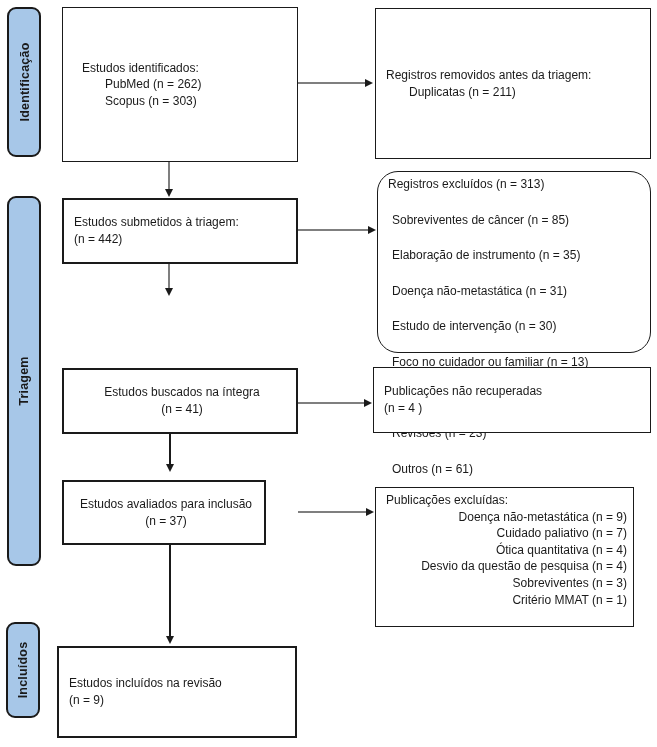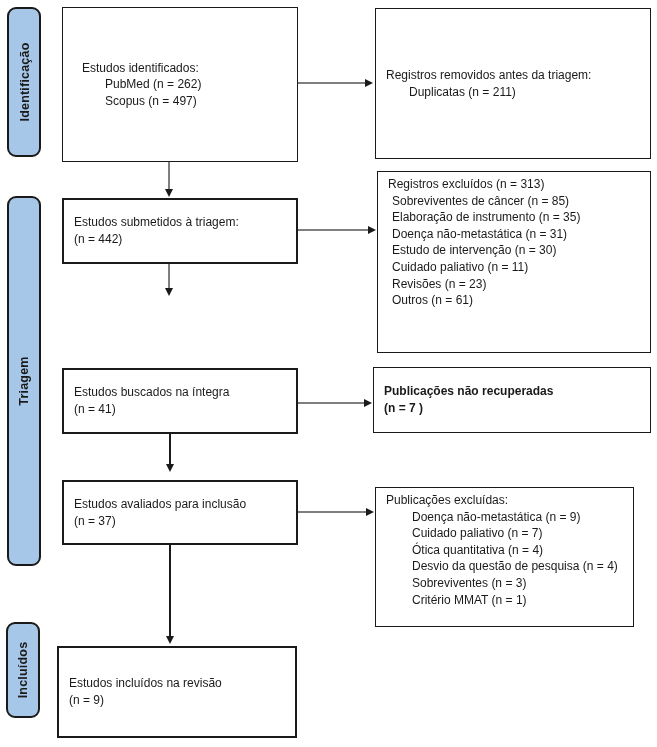--- a/index.html
+++ b/index.html
@@ -51,31 +51,31 @@
   }
   .box.center {
     display: flex;
     flex-direction: column;
     justify-content: center;
   }
   .box.top { padding-top: 4px; }
   .box.thin { border-width: 1.5px; }
   .line { white-space: nowrap; }
   .ind  { padding-left: 23px; }
-  .ind-sm { padding-left: 4px; }
-  .ind-lg { padding-left: 26px; }
+  .ind-sm { padding-left: 4px; margin-top: 19px; }
+  .ind-lg { padding-left: 26px; text-align: right; }
 
   .b1 { left: 62px;  top: 7px;   width: 236px; height: 155px; padding-left: 19px; }
   .b2 { left: 62px;  top: 198px; width: 236px; height: 66px;  }
-  .b3 { left: 62px;  top: 368px; width: 236px; height: 66px;  }
-  .b4 { left: 62px;  top: 480px; width: 236px; height: 65px;  }
+  .b3 { left: 62px;  top: 368px; width: 236px; height: 66px; text-align: center;  }
+  .b4 { left: 62px;  top: 480px; width: 204px; height: 65px; align-items: center;  }
   .b5 { left: 57px;  top: 646px; width: 240px; height: 92px;  }
   .r1 { left: 375px; top: 8px;   width: 276px; height: 151px; }
-  .r2 { left: 377px; top: 171px; width: 274px; height: 182px; }
-  .r3 { left: 373px; top: 367px; width: 278px; height: 66px; font-weight: bold;  }
+  .r2 { left: 377px; top: 171px; width: 274px; height: 182px; border-radius: 21px; }
+  .r3 { left: 373px; top: 367px; width: 278px; height: 66px;  }
   .r4 { left: 375px; top: 445px; width: 259px; height: 140px; margin-top: 42px; }
 
   
   .al { position: absolute; background: #7f7f7f; }
   .al-black { position: absolute; background: #1a1a1a; }
   .ah-r {
     position: absolute; width: 0; height: 0;
     border-top: 4px solid transparent;
     border-bottom: 4px solid transparent;
     border-left: 8px solid #1a1a1a;
@@ -98,21 +98,21 @@
   <div class="stage s2">
     <span class="stage-text">Triagem</span>
   </div>
   <div class="stage s3">
     <span class="stage-text">Incluídos</span>
   </div>
 
   <div class="box b1 center thin">
     <div class="line">Estudos identificados:</div>
     <div class="line ind">PubMed (n = 262)</div>
-    <div class="line ind">Scopus (n = 497)</div>
+    <div class="line ind">Scopus (n = 303)</div>
   </div>
 
   <div class="box b2 center">
     <div class="line">Estudos submetidos à triagem:</div>
     <div class="line">(n = 442)</div>
   </div>
 
   <div class="box b3 center">
     <div class="line">Estudos buscados na íntegra</div>
     <div class="line">(n = 41)</div>
@@ -132,28 +132,29 @@
     <div class="line">Registros removidos antes da triagem:</div>
     <div class="line ind">Duplicatas (n = 211)</div>
   </div>
 
   <div class="box r2 top thin">
     <div class="line">Registros excluídos (n = 313)</div>
     <div class="line ind-sm">Sobreviventes de câncer (n = 85)</div>
     <div class="line ind-sm">Elaboração de instrumento (n = 35)</div>
     <div class="line ind-sm">Doença não-metastática (n = 31)</div>
     <div class="line ind-sm">Estudo de intervenção (n = 30)</div>
+    <div class="line ind-sm">Foco no cuidador ou familiar (n = 13)</div>
     <div class="line ind-sm">Cuidado paliativo (n = 11)</div>
     <div class="line ind-sm">Revisões (n = 23)</div>
     <div class="line ind-sm">Outros (n = 61)</div>
   </div>
 
   <div class="box r3 center thin">
     <div class="line">Publicações não recuperadas</div>
-    <div class="line">(n = 7 )</div>
+    <div class="line">(n = 4 )</div>
   </div>
 
   <div class="box r4 top thin">
     <div class="line">Publicações excluídas:</div>
     <div class="line ind-lg">Doença não-metastática (n = 9)</div>
     <div class="line ind-lg">Cuidado paliativo (n = 7)</div>
     <div class="line ind-lg">Ótica quantitativa (n = 4)</div>
     <div class="line ind-lg">Desvio da questão de pesquisa (n = 4)</div>
     <div class="line ind-lg">Sobreviventes (n = 3)</div>
     <div class="line ind-lg">Critério MMAT (n = 1)</div>

